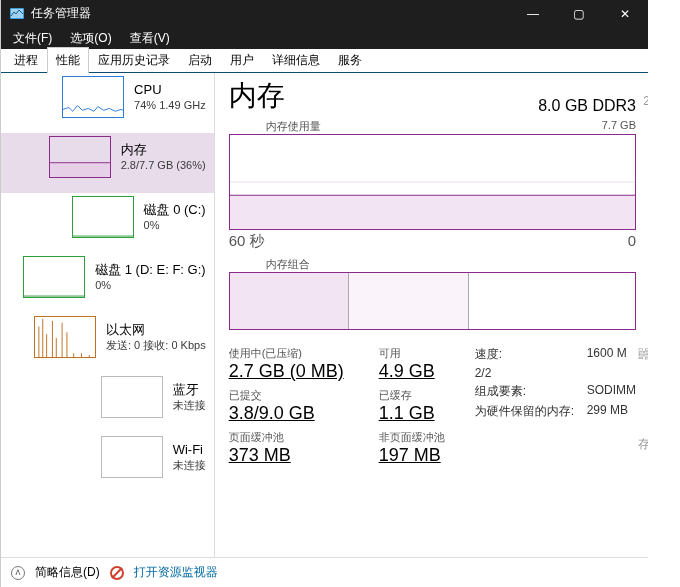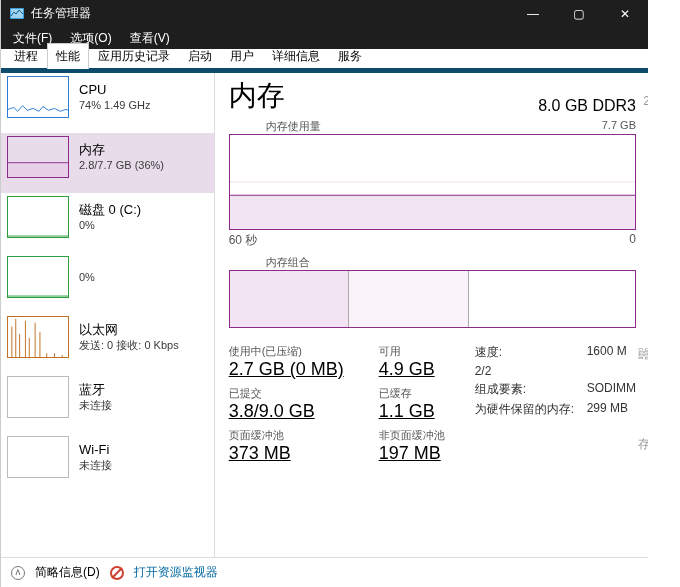--- a/index.html
+++ b/index.html
@@ -4,40 +4,40 @@
 <style>
   * { box-sizing: border-box; margin: 0; padding: 0; }
   html, body { font-family: "Segoe UI", "Microsoft YaHei", sans-serif; font-size: 12px; }
   .window { width: 648px; height: 587px; background: #fff; position: relative; overflow: hidden; border-left: 1px solid #ccc; }
   .titlebar { background: #1e1e1e; color: #fff; height: 27px; display: flex; align-items: center; }
   .titlebar .icon { width: 16px; height: 16px; margin: 0 6px 0 8px; }
   .titlebar .title { flex: 1; font-size: 12px; }
   .titlebar .winbtn { width: 46px; height: 27px; display:flex; align-items:center; justify-content:center; color:#fff; }
   .menubar { background: #1e1e1e; color: #fff; height: 22px; display:flex; align-items:center; padding: 0 4px; gap:2px; }
   .menubar .menuitem { padding: 2px 8px; font-size: 12px; }
-  .tabstrip { display:flex; border-bottom: 5px solid #0c4a6e; height: 24px; align-items:flex-end; padding-left: 4px; background:#fff; }
+  .tabstrip { display:flex; border-bottom: 1px solid #0c4a6e; height: 24px; align-items:flex-end; padding-left: 4px; background:#fff; }
   .tab { padding: 4px 8px; font-size: 12px; border: 1px solid transparent; border-bottom: none; position:relative; top:1px; }
   .tab.active { background:#fff; border-color:#ccc; z-index:1; }
   .content { display:flex; height: calc(587px - 27px - 22px - 24px - 30px); }
   .sidebar { width: 223px; border-right: 1px solid #ddd; overflow-y:auto; }
-  .side-item { display:flex; align-items:center; padding: 8px 8px 20px 6px; border-bottom: none; height: 60px; }
+  .side-item { display:flex; align-items:center; padding: 8px 8px 20px 6px; border-bottom: none; height: 60px; justify-content: flex-end; }
   .side-item.active { background:#e8dceb; }
   .side-thumb { width: 62px; height: 42px; border: 1px solid; margin-right: 10px; flex-shrink:0; }
   .side-text { line-height: 1.35; }
   .side-title { font-size: 13px; }
   .side-sub { font-size: 11px; color:#3a3a3a; }
   
   .thumb-svg { width:100%; height:100%; display:block; }
   .mainpane { flex:1; padding: 4px 12px 0 14px; position:relative; }
   .heading-row { display:flex; justify-content:space-between; align-items:flex-end; margin-bottom: 4px; }
   .heading-row .hleft { font-size: 28px; font-weight: 300; }
   .heading-row .hright { font-size: 16px; }
   .section-label { font-size: 11px; color:#555; margin-top: 4px; display:flex; justify-content:space-between;margin-left:37px; }
   .big-graph { height: 96px; border: 1px solid #8a2b8a; position:relative; background:#fff; }
-  .axis-row { display:flex; justify-content:space-between; font-size: 12px; color:#555; margin-top:2px; }
+  .axis-row { display:flex; justify-content:space-between; font-size: 15px; color:#555; margin-top:2px; }
   .slot-graph { height: 58px; border: 1px solid #8a2b8a; display:flex; }
   .slot-seg { border-right: 1px solid #aaa; }
   .slot-seg:last-child { border-right:none; }
   .metrics { display:flex; margin-top: 14px; justify-content: center; }
   .mcol { width: 150px; }
   .mcol-wide { flex:1; }
   .mlabel { font-size: 11px; color:#555; margin-top: 2px; }
   .mval { font-size: 18px; margin-bottom:6px;text-decoration:underline;}
   .detail-row { display:flex; font-size: 12px; margin-bottom: 3px; }
   .detail-label { width: 112px; color:#333; }
@@ -130,20 +130,21 @@
         </div>
       </div>
 
       <div class="side-item">
         <div class="side-thumb" style="border-color:#2e9e3f">
           <svg class="thumb-svg" viewBox="0 0 62 42" preserveAspectRatio="none">
               <line x1="0" y1="41" x2="62" y2="41" stroke="#2e9e3f" stroke-width="1"></line>
             </svg>
         </div>
         <div class="side-text">
+          <div class="side-title">磁盘 1 (D: E: F: G:)</div>
           <div class="side-sub">0%</div>
         </div>
       </div>
 
       <div class="side-item">
         <div class="side-thumb" style="border-color:#c07020">
           <svg class="thumb-svg" viewBox="0 0 62 42" preserveAspectRatio="none">
             <line x1="4" y1="10" x2="4" y2="42" stroke="#c07020"></line>
               <line x1="8" y1="2" x2="8" y2="42" stroke="#c07020"></line>
             <line x1="12" y1="18" x2="12" y2="42" stroke="#c07020"></line>

